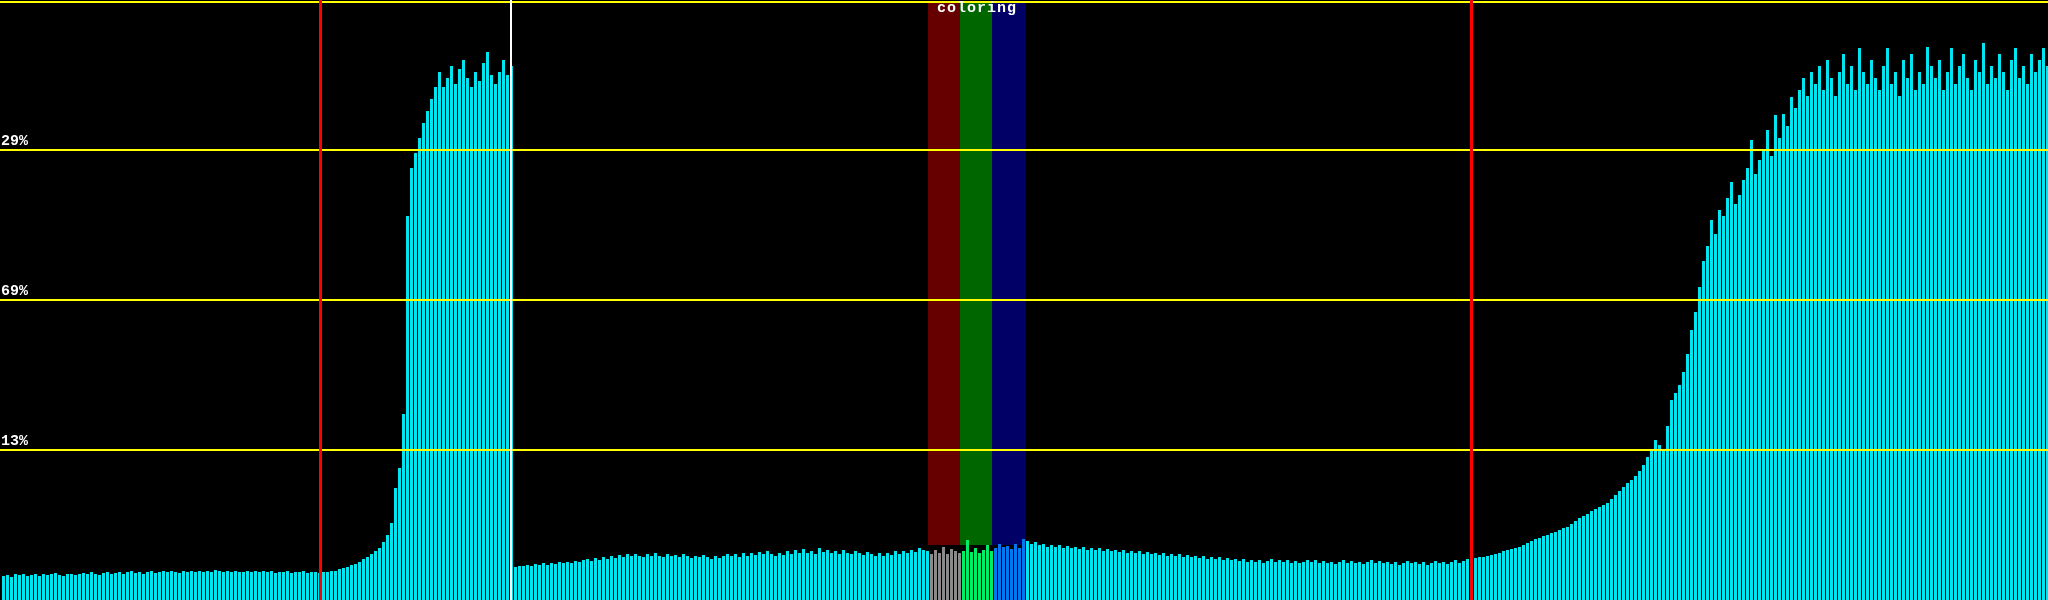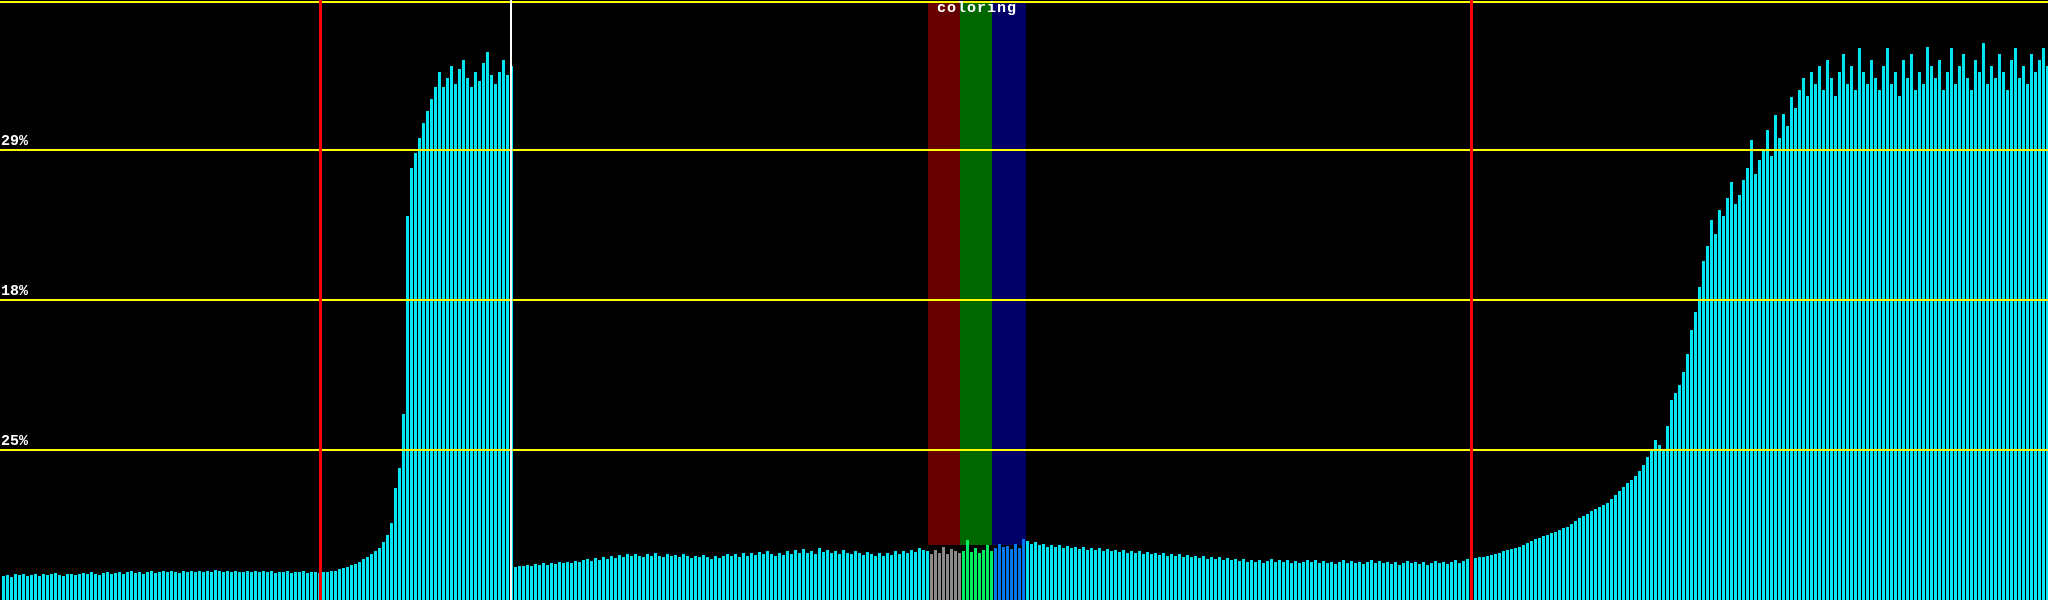--- a/index.html
+++ b/index.html
@@ -545,16 +545,16 @@
       <div class="gridline" style="top: 149px; background: rgb(255, 255, 0);"></div>
       <div class="gridline" style="top: 299px; background: rgb(255, 255, 0);"></div>
       <div class="gridline" style="top: 449px; background: rgb(255, 255, 0);"></div>
     </div>
   <div id="marker-layer">
       <div class="vline" style="left: 319px; width: 3px; background: rgb(255, 0, 0);"></div>
       <div class="vline" style="left: 510px; width: 2px; background: rgb(255, 255, 255);"></div>
       <div class="vline" style="left: 1470px; width: 3px; background: rgb(255, 0, 0);"></div>
     </div>
   <div class="ylabel" id="ylabel-75">29%</div>
-  <div class="ylabel" id="ylabel-50">18%</div>
-  <div class="ylabel" id="ylabel-25">25%</div>
+  <div class="ylabel" id="ylabel-50">69%</div>
+  <div class="ylabel" id="ylabel-25">13%</div>
   <div id="coloring-label">coloring</div>
 </div>
 
 </body></html>

